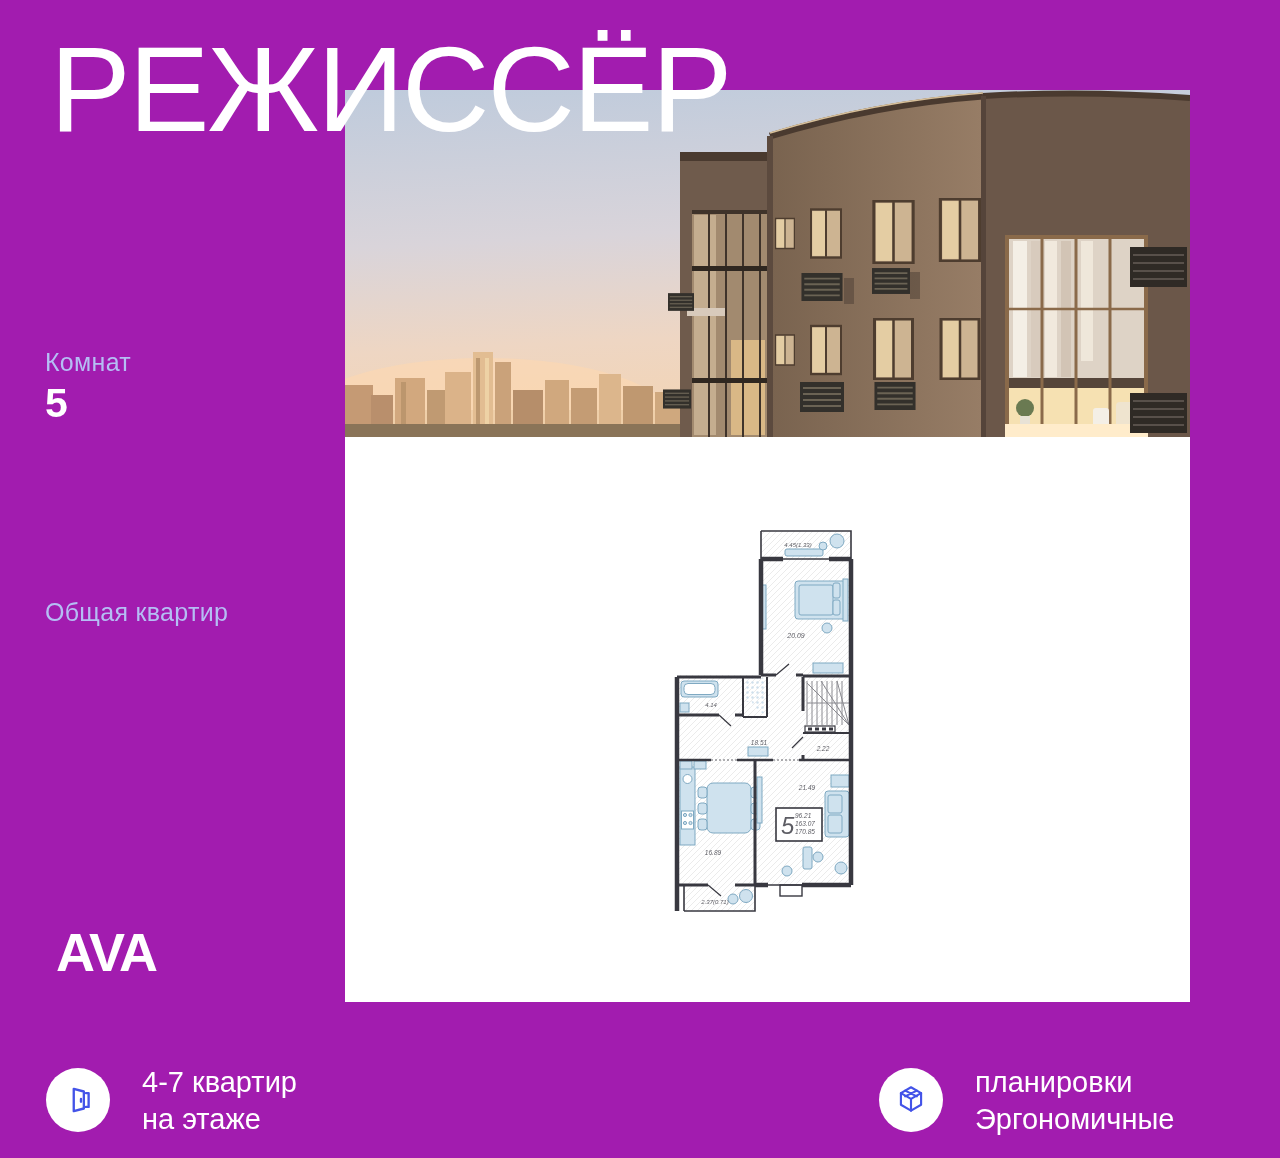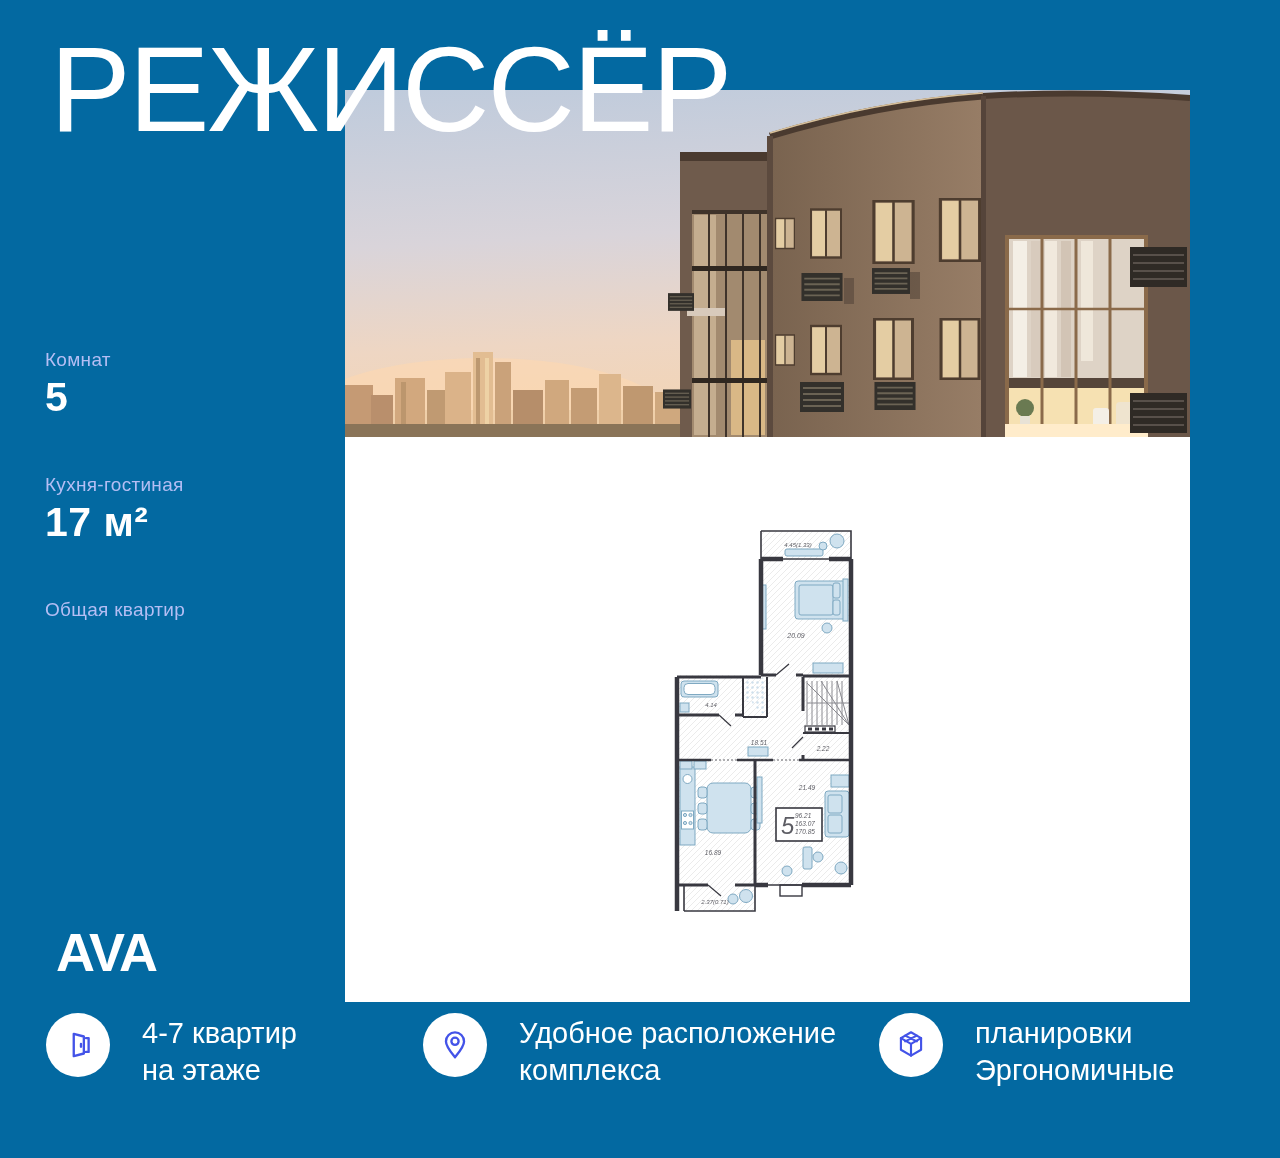--- a/index.html
+++ b/index.html
@@ -1,36 +1,36 @@
 <!DOCTYPE html>
 <html><head>
 <meta charset="utf-8">
 <style>
   html,body{margin:0;padding:0;background:#2f3eb8;}
   .canvas{
     position:relative;width:1280px;height:1158px;overflow:hidden;
-    background:#0369a1;
+    background:#a21caf;
     font-family:"Liberation Sans", sans-serif;
   }
   .photo{position:absolute;left:345px;top:90px;width:845px;height:347px;z-index:1;}
   .panel{position:absolute;left:345px;top:437px;width:845px;height:565px;background:#ffffff;z-index:1;}
   .plan{position:absolute;left:310px;top:78px;width:220px;height:400px;}
   .title{
     position:absolute;left:50px;top:29px;z-index:5;
     font-size:121px;line-height:1;font-weight:400;color:#ffffff;letter-spacing:-2px;white-space:nowrap;
   }
   .stat{position:absolute;left:45px;z-index:3;}
   .stat.s0{top:350px}.stat.s1{top:475px}.stat.s2{top:600px}
-  .stat-label{font-size:19px;line-height:1;color:#b5bef4;letter-spacing:.3px;}
+  .stat-label{font-size:25px;line-height:1;color:#b5bef4;letter-spacing:.3px;}
   .stat-value{margin-top:8px;font-size:41px;line-height:1;font-weight:700;color:#ffffff;letter-spacing:.5px;}
   .logo{
     position:absolute;left:56px;top:925px;z-index:3;
     font-size:54px;line-height:1;font-weight:700;color:#ffffff;letter-spacing:-2px;
   }
-  .feature{position:absolute;top:1013px;display:flex;align-items:flex-start;z-index:3;}
+  .feature{position:absolute;top:1062px;display:flex;align-items:center;z-index:3;}
   .feature.f0{left:46px}.feature.f1{left:423px}.feature.f2{left:879px}
   .fcircle{
     width:64px;height:64px;border-radius:50%;background:#ffffff;flex:0 0 auto;
     display:flex;align-items:center;justify-content:center;
   }
   .ftext{margin-left:32px;color:#ffffff;font-size:29px;line-height:37px;padding-top:2px;}
   .plan text{fill:#5d5d64;font-style:italic;}
 </style>
 </head>
 <body>
@@ -164,24 +164,20 @@
       </g>
     </svg>
   </div>
 
   <div class="title">РЕЖИССЁР</div>
 
   <div class="stat s0">
     <div class="stat-label">Комнат</div>
     <div class="stat-value">5</div>
   </div>
-  <div class="stat s1">
-    <div class="stat-label">Кухня-гостиная</div>
-    <div class="stat-value">17 м²</div>
-  </div>
   <div class="stat s2">
     <div class="stat-label">Общая квартир</div>
   </div>
 
   <div class="panel">
     <div class="plan">
       <svg width="220" height="400" viewBox="0 0 220 400" font-family="Liberation Sans, sans-serif">
         <defs>
           <pattern id="hatch" width="6" height="6" patternUnits="userSpaceOnUse">
             <path d="M-1,7 L7,-1" stroke="#ebebeb" stroke-width="1"></path>
@@ -352,32 +348,20 @@
         <path d="M23.5 9.5 H26 V22.5 H23.5"></path>
         <line x1="18.8" y1="15" x2="18.8" y2="17.6"></line>
       </svg>
     </div>
     <div class="ftext">
       <div>4-7 квартир</div>
       <div>на этаже</div>
     </div>
   </div>
 
-  <div class="feature f1">
-    <div class="fcircle">
-      <svg width="34" height="34" viewBox="0 0 32 32" fill="none" stroke="#4353E8" stroke-width="2.2" stroke-linejoin="round" stroke-linecap="round">
-        <path d="M16 27.5 C12.5 23 7.5 17.3 7.5 12.6 a8.5 8.5 0 1 1 17 0 C24.5 17.3 19.5 23 16 27.5 Z"></path>
-        <circle cx="16" cy="12.5" r="3.4"></circle>
-      </svg>
-    </div>
-    <div class="ftext">
-      <div>Удобное расположение</div>
-      <div>комплекса</div>
-    </div>
-  </div>
 
   <div class="feature f2">
     <div class="fcircle">
       <svg width="34" height="34" viewBox="0 0 32 32" fill="none" stroke="#4353E8" stroke-width="2" stroke-linejoin="round" stroke-linecap="round">
         <path d="M16 4 L25.5 9.5 V20.5 L16 26 L6.5 20.5 V9.5 Z"></path>
         <path d="M6.5 9.5 L16 15 L25.5 9.5"></path>
         <path d="M16 15 V26"></path>
         <path d="M10.5 7.2 L21.5 12.6 M21.5 7.2 L10.5 12.6"></path>
       </svg>
     </div>

